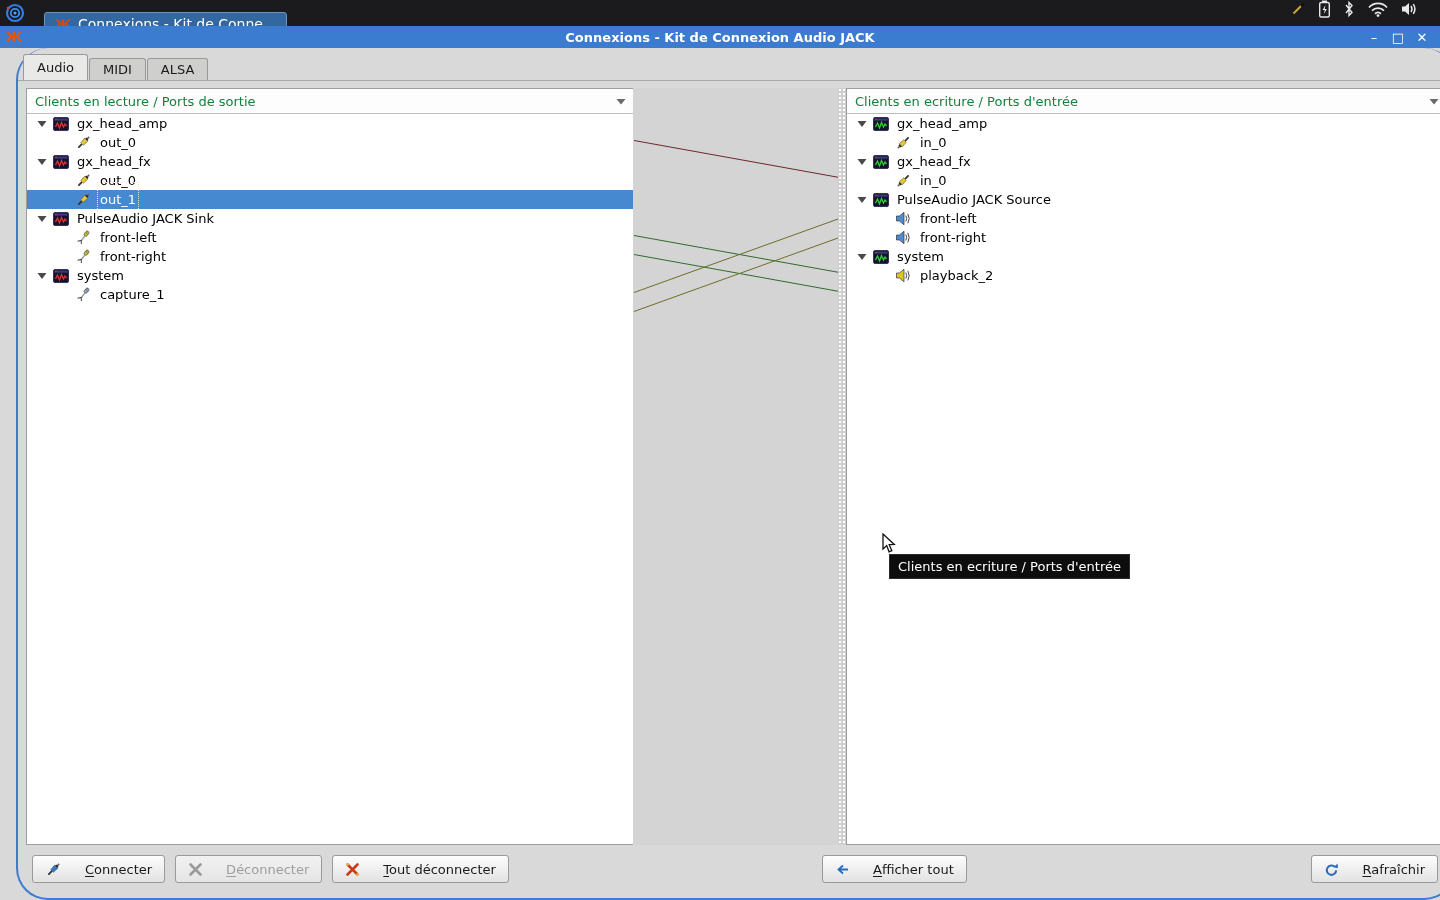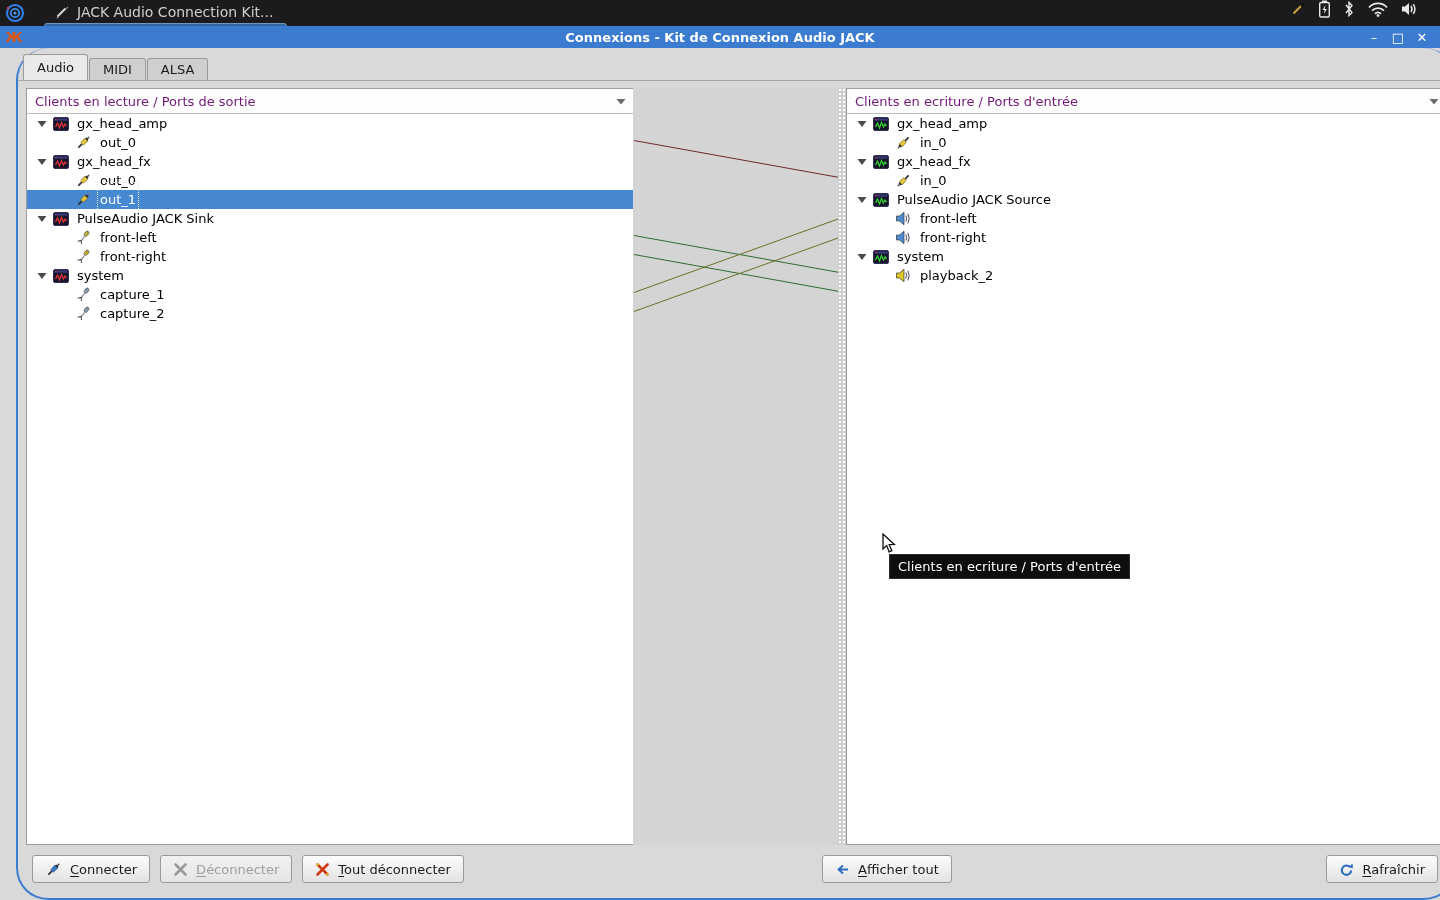--- a/index.html
+++ b/index.html
@@ -39,42 +39,42 @@
   .tab{box-sizing:border-box;padding:0 13px;font-size:13px;color:#1a1a1a;background:#cfcfcd;
        border:1px solid #9a9a9a;border-bottom:none;border-radius:3px 3px 0 0;height:23px;line-height:22px;margin-right:1px;}
   .tab.active{background:#e9e9e7;height:27px;line-height:26px;}
   .tab-underline{position:absolute;left:0;top:32px;width:1432px;height:1px;background:#a8a8a8;}
 
   
   .panel{position:absolute;top:40px;height:757px;background:#fff;border:1px solid #9d9d9d;box-sizing:border-box;}
   .panel-left{left:8px;width:609px;}
   .panel-right{left:828px;width:602px;}
   .phead{height:24px;border-bottom:1px solid #bdbdbd;display:flex;align-items:center;
-         font-size:13px;color:#701a75;padding:0 8px;background:#fdfdfd;}
+         font-size:13px;color:#15803d;padding:0 8px;background:#fdfdfd;}
   .phead .ph-arrow{margin-left:auto;display:flex;align-items:center;}
   .ptree{position:relative;}
   .trow{height:19px;display:flex;align-items:center;font-size:13px;color:#000;white-space:nowrap;}
   .trow .exp{width:12px;margin-left:10px;display:flex;align-items:center;}
   .trow .cicon{margin-left:4px;display:flex;align-items:center;}
   .trow .picon{margin-left:48px;display:flex;align-items:center;}
   .trow .lbl{margin-left:6px;padding:8px 2px;line-height:17px;}
   .trow.sel{background:#4789d1;}
   .trow.sel .lbl{color:#fff;outline:1px dotted #e8e8e8;}
 
   
   .splitter{position:absolute;top:40px;width:8px;height:757px;background:#cfcfcf;
             background-image:radial-gradient(#ffffff 28%, rgba(0,0,0,0) 32%);background-size:4px 4px;}
   .split-l{left:615px;}
   .split-r{left:820px;}
   .connector{position:absolute;left:615px;top:40px;width:213px;height:757px;background:#d4d4d4;}
   .connector svg{position:absolute;left:0;top:0;}
 
   
   .btnrow{position:absolute;left:0;top:807px;width:1432px;height:30px;}
-  .btn{display:inline-flex;align-items:center;gap:8px;height:28px;padding:0 12px;box-sizing:border-box;
+  .btn{display:inline-flex;align-items:center;gap:23px;height:28px;padding:0 12px;box-sizing:border-box;
        background:linear-gradient(#fdfdfd,#e2e2e2);border:1px solid #9a9a9a;border-radius:3px;
        font-size:13px;color:#1a1a1a;font-family:inherit;}
   .btn.disabled{color:#9e9e9e;background:linear-gradient(#f1f1f1,#e5e5e5);text-align:right;}
   .grp-left{position:absolute;left:14px;top:0;display:flex;gap:10px;}
   .btn-center{position:absolute;left:804px;top:0;}
   .btn-right{position:absolute;right:12px;top:0;}
   .btn u{text-underline-offset:2px;}
 
   
   .tooltip{position:absolute;left:889px;top:554px;background:#0d0d0d;color:#fff;font-size:13px;
@@ -91,30 +91,20 @@
       <span class="launcher" id="launcher">
           <svg width="20" height="20">
             <circle cx="10" cy="10" r="8" fill="none" stroke="#2f7fe8" stroke-width="2.2"></circle>
             <circle cx="10" cy="10" r="4.2" fill="none" stroke="#3f8fef" stroke-width="1.8"></circle>
             <circle cx="10" cy="10" r="1.5" fill="#5aa0f0"></circle>
             <circle cx="3" cy="5" r="1.2" fill="#d04040"></circle>
           </svg>
         </span>
       <span id="tb-items">
           <span class="tb-item"></span>
-          <span class="tb-item">
-            <span class="tb-ico">
-              <svg width="16" height="16">
-                <line x1="3.5" y1="12.5" x2="11.5" y2="4.5" stroke="#d8d8d8" stroke-width="2"></line>
-                <path d="M11.5,4.5 l2,-2 l0.9,0.9 l-2,2 z" fill="#888"></path>
-                <path d="M3.5,12.5 l-1,1.9 l2,-0.9 z" fill="#d8d8d8"></path>
-              </svg>
-            </span>
-            <span>JACK Audio Connection Kit...</span>
-          </span>
           <span class="tb-item active">
             <span class="tb-ico">
               <svg width="16" height="16" viewBox="0 0 18 18">
                 <text x="9" y="14.5" text-anchor="middle" font-family="DejaVu Sans" font-size="16" font-weight="bold" fill="#cf4a10">Ж</text>
               </svg>
             </span>
             <span>Connexions - Kit de Conne...</span>
           </span>
         </span>
     </div>
@@ -339,34 +329,20 @@
                   <rect x="6.8" y="0.8" width="3.4" height="5.6" rx="1.7" fill="#8fb0cc" stroke="#444" stroke-width="0.7"></rect>
                   <line x1="7.3" y1="2.4" x2="9.7" y2="2.4" stroke="#555" stroke-width="0.5"></line>
                   <line x1="7.3" y1="3.6" x2="9.7" y2="3.6" stroke="#555" stroke-width="0.5"></line>
                   <rect x="7.9" y="6.6" width="1.5" height="5.8" fill="#9aa0a8"></rect>
                   <path d="M6.1,15 l2.4,-2.8 l2.4,2.8" fill="none" stroke="#444" stroke-width="1"></path>
                 </g>
               </svg>
             </span>
             <span class="lbl">capture_1</span>
           </div>
-          <div class="trow">
-            <span class="picon">
-              <svg width="17" height="17" viewBox="0 0 17 17">
-                <g transform="rotate(38 8.5 8.5)">
-                  <rect x="6.8" y="0.8" width="3.4" height="5.6" rx="1.7" fill="#8fb0cc" stroke="#444" stroke-width="0.7"></rect>
-                  <line x1="7.3" y1="2.4" x2="9.7" y2="2.4" stroke="#555" stroke-width="0.5"></line>
-                  <line x1="7.3" y1="3.6" x2="9.7" y2="3.6" stroke="#555" stroke-width="0.5"></line>
-                  <rect x="7.9" y="6.6" width="1.5" height="5.8" fill="#9aa0a8"></rect>
-                  <path d="M6.1,15 l2.4,-2.8 l2.4,2.8" fill="none" stroke="#444" stroke-width="1"></path>
-                </g>
-              </svg>
-            </span>
-            <span class="lbl">capture_2</span>
-          </div>
         </div>
     </div>
 
     <div class="splitter split-l"></div>
     <div class="connector">
       <svg id="conn-svg" width="213" height="757">
           <line x1="1" y1="52.5" x2="212" y2="90.5" stroke="#6e2929" stroke-width="1"></line>
           <line x1="1" y1="147.5" x2="212" y2="185.5" stroke="#2e6b2e" stroke-width="1"></line>
           <line x1="1" y1="166.5" x2="212" y2="204.5" stroke="#2e6b2e" stroke-width="1"></line>
           <line x1="1" y1="204.5" x2="212" y2="128.5" stroke="#6e6e28" stroke-width="1"></line>

